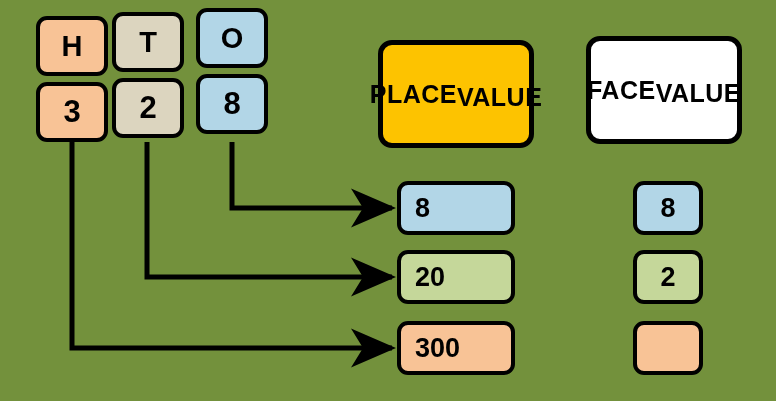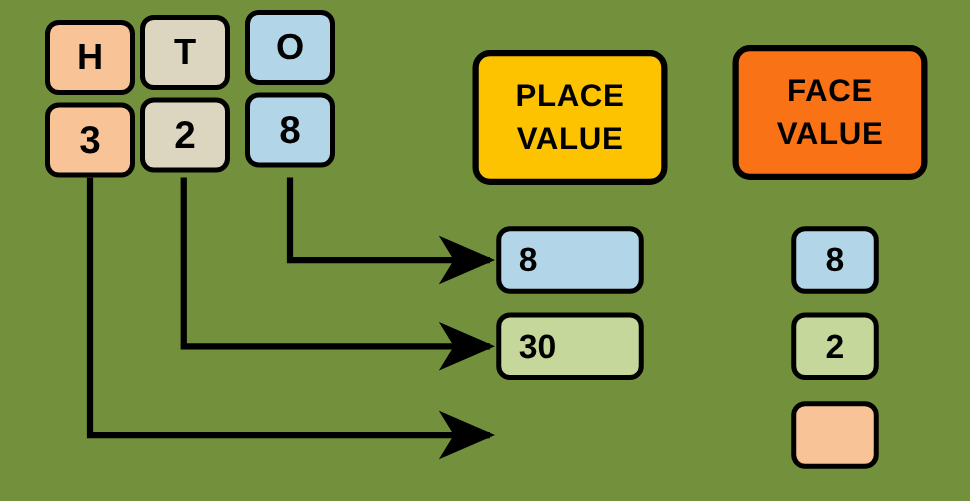--- a/index.html
+++ b/index.html
@@ -43,29 +43,29 @@
     border-radius: 11px;
   }
   .hto-cell.letter { font-size: 29px; }
   .hto-cell.digit  { font-size: 31px; }
 
   .c-peach { background: #F8C396; }
   .c-beige { background: #DCD5BF; }
   .c-blue  { background: #B2D6E7; }
   .c-sage  { background: #C5D79A; }
   .c-yellow{ background: #FDC300; }
-  .c-red   { background: #f97316; }
+  .c-red   { background: #ffffff; }
 
   
   .banner {
     width: 156px;
     height: 108px;
     border-radius: 14px;
     border-width: 5px;
-    flex-direction: column;
+    flex-direction: row;
     justify-content: center;
     align-items: center;
     text-align: center;
     font-size: 25px;
     letter-spacing: 0.5px;
   }
   .banner .line { display: block; }
   .banner .line + .line { margin-top: 7px; text-align: center; }
 
   
@@ -129,19 +129,20 @@
   <div class="card banner c-yellow" style="left:378px; top:40px;">
     <span class="line">PLACE</span>
     <span class="line">VALUE</span>
   </div>
   <div class="card banner c-red" style="left:586px; top:36px;">
     <span class="line">FACE</span>
     <span class="line">VALUE</span>
   </div>
 
   <div class="card pv-box c-blue" style="top:181px;">8</div>
-  <div class="card pv-box c-sage" style="top:250px;">30</div>
+  <div class="card pv-box c-sage" style="top:250px;">20</div>
+  <div class="card pv-box c-peach" style="top:321px;">300</div>
 
   <div class="card fv-box c-blue" style="top:181px;">8</div>
   <div class="card fv-box c-sage" style="top:250px;">2</div>
   <div class="card fv-box c-peach" style="top:321px;"></div>
 
 </div>
 
 </body></html>

